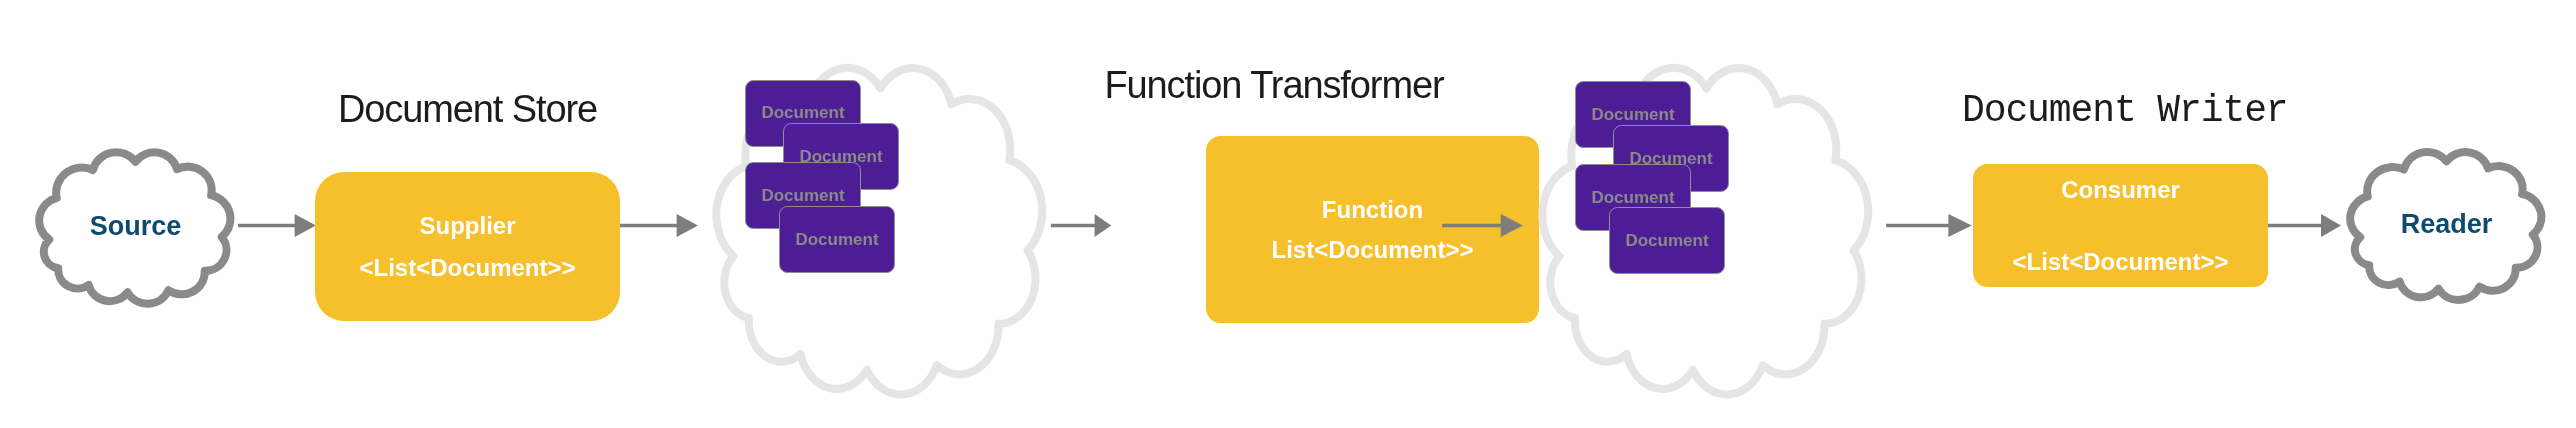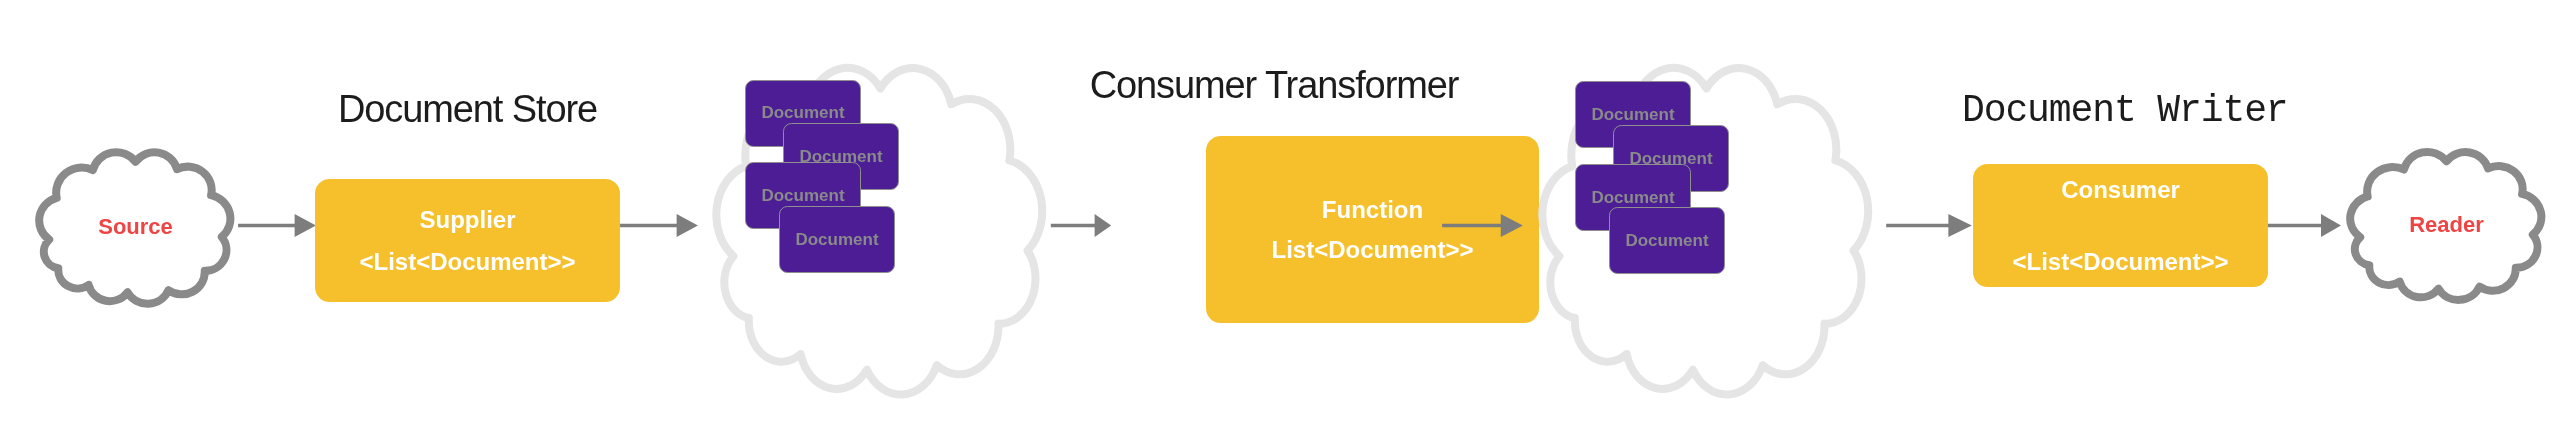--- a/index.html
+++ b/index.html
@@ -10,23 +10,23 @@
     background: #ffffff;
     overflow: hidden;
     font-family: "Liberation Sans", sans-serif;
   }
   svg.cloud-shape, svg.flow-arrow { position: absolute; overflow: visible; display: block; }
   .cloud-label {
     position: absolute;
     display: flex;
     align-items: center;
     justify-content: center;
-    font-size: 22px;
+    font-size: 27px;
     font-weight: bold;
-    color: #ef4444;
+    color: #0c4a6e;
     letter-spacing: 0px;
     pointer-events: none;
   }
   .flow-title {
     position: absolute;
     text-align: center;
     font-size: 38px;
     font-weight: 400;
     color: #1c1c1c;
     letter-spacing: -1.1px;
@@ -73,21 +73,21 @@
   </svg>
   <div class="cloud-label" style="left:29px; top:143px; width:213px; height:167px;">Source</div>
 
   <svg class="flow-arrow" style="left:237px; top:211px;" width="80" height="29" viewBox="0 0 150 56" preserveAspectRatio="none">
     <line x1="2" y1="28" x2="112" y2="28" stroke="#7d7d7d" stroke-width="7"></line>
     <polygon points="108,6 148,28 108,50" fill="#7d7d7d"></polygon>
   </svg>
 
   <div class="flow-title" style="left:310px; top:88px; width:315px;">Document Store</div>
 
-  <div class="process-box" style="left:315px; top:179px; width:305px; height:123px;">
+  <div class="process-box" style="left:315px; top:172px; width:305px; height:149px;border-radius:29px;">
     <span>Supplier</span>
     <span>&lt;List&lt;Document&gt;&gt;</span>
   </div>
 
   <svg class="flow-arrow" style="left:619px; top:211px;" width="80" height="29" viewBox="0 0 150 56" preserveAspectRatio="none">
     <line x1="2" y1="28" x2="112" y2="28" stroke="#7d7d7d" stroke-width="7"></line>
     <polygon points="108,6 148,28 108,50" fill="#7d7d7d"></polygon>
   </svg>
 
   <div class="doc-cloud-group" style="left:699px; top:48px; width:363px; height:360px;">
@@ -106,21 +106,21 @@
     <div class="doc-card" style="left:80px; top:158px;">
         <span>Document</span>
       </div>
   </div>
 
   <svg class="flow-arrow" style="left:1050px; top:211px;" width="62" height="29" viewBox="0 0 150 56" preserveAspectRatio="none">
     <line x1="2" y1="28" x2="112" y2="28" stroke="#7d7d7d" stroke-width="7"></line>
     <polygon points="108,6 148,28 108,50" fill="#7d7d7d"></polygon>
   </svg>
 
-  <div class="flow-title" style="left:1064px; top:64px; width:420px;">Consumer Transformer</div>
+  <div class="flow-title" style="left:1064px; top:64px; width:420px;">Function Transformer</div>
 
   <div class="process-box" style="left:1162px; top:136px; width:333px; height:187px; gap:12.6px;margin-left:44px;">
     <span>Function</span>
     <span>List&lt;Document&gt;&gt;</span>
   </div>
 
   <svg class="flow-arrow" style="left:1441px; top:211px;" width="83" height="29" viewBox="0 0 150 56" preserveAspectRatio="none">
     <line x1="2" y1="28" x2="112" y2="28" stroke="#7d7d7d" stroke-width="7"></line>
     <polygon points="108,6 148,28 108,50" fill="#7d7d7d"></polygon>
   </svg>

